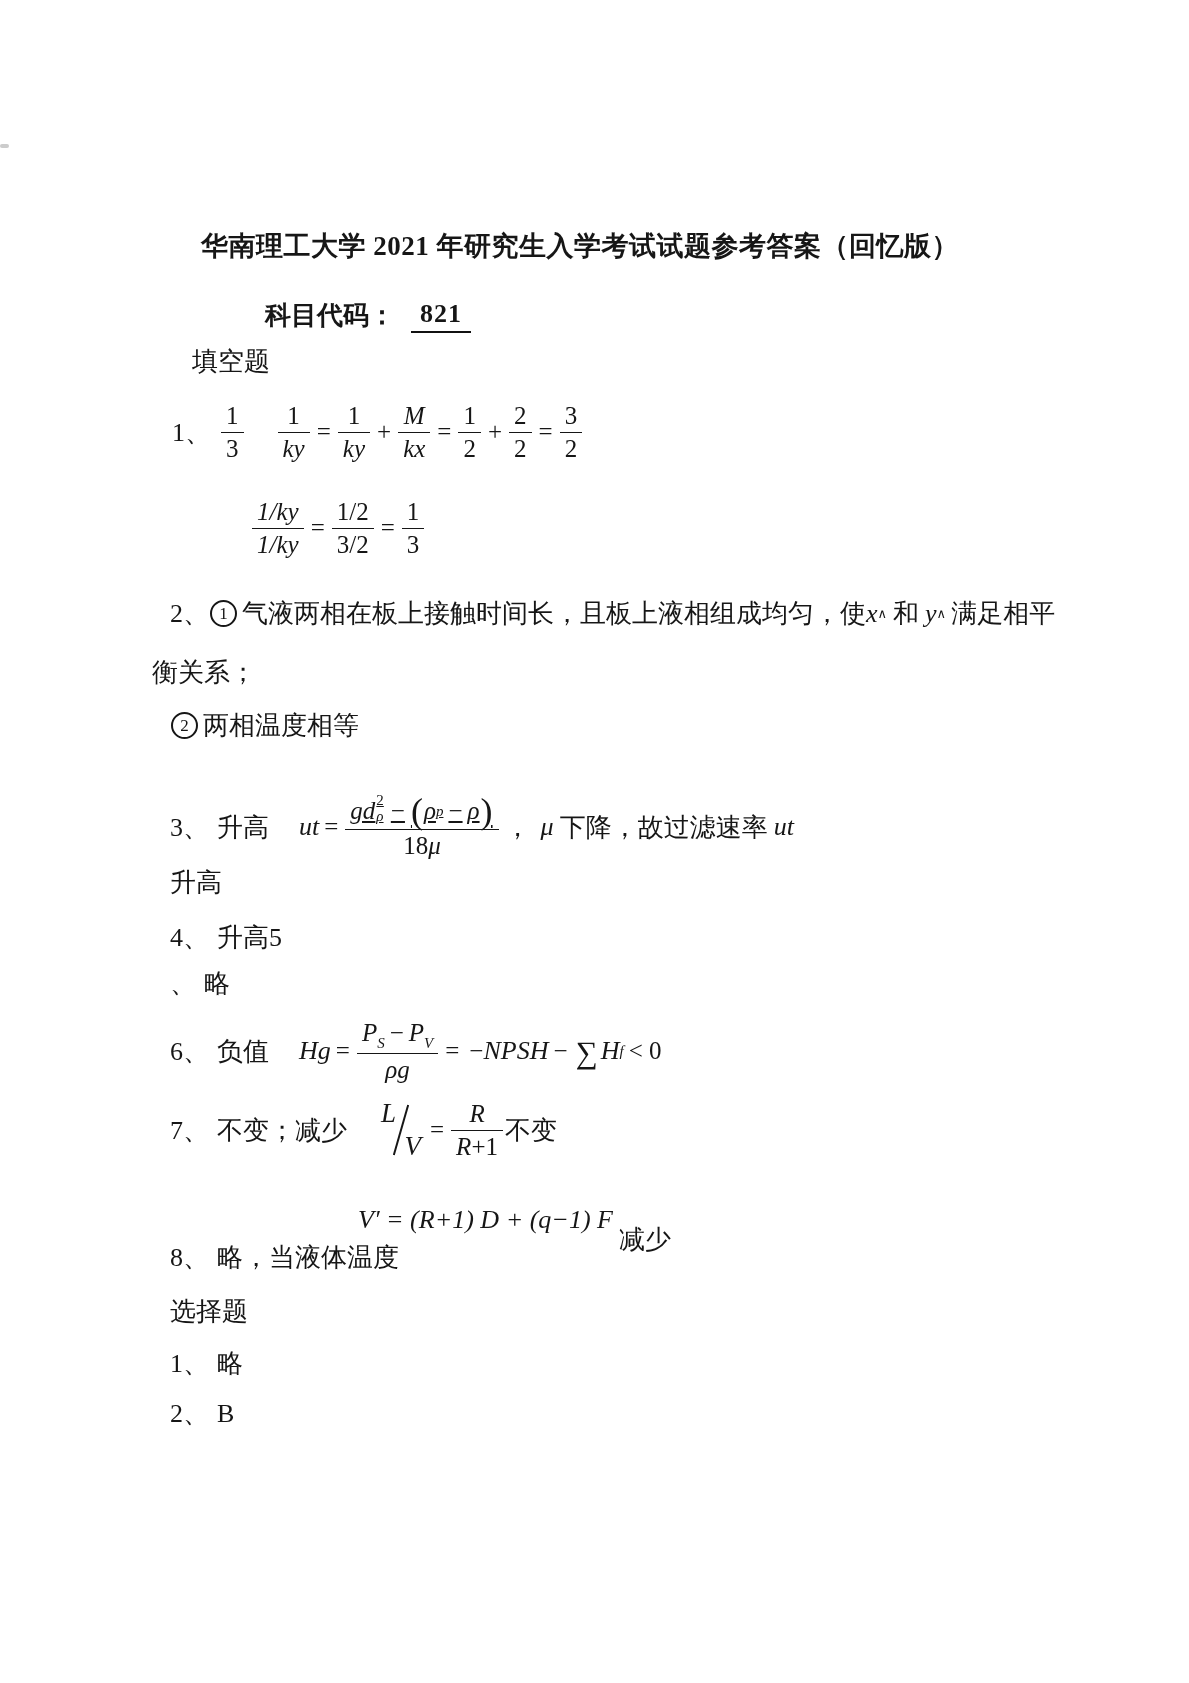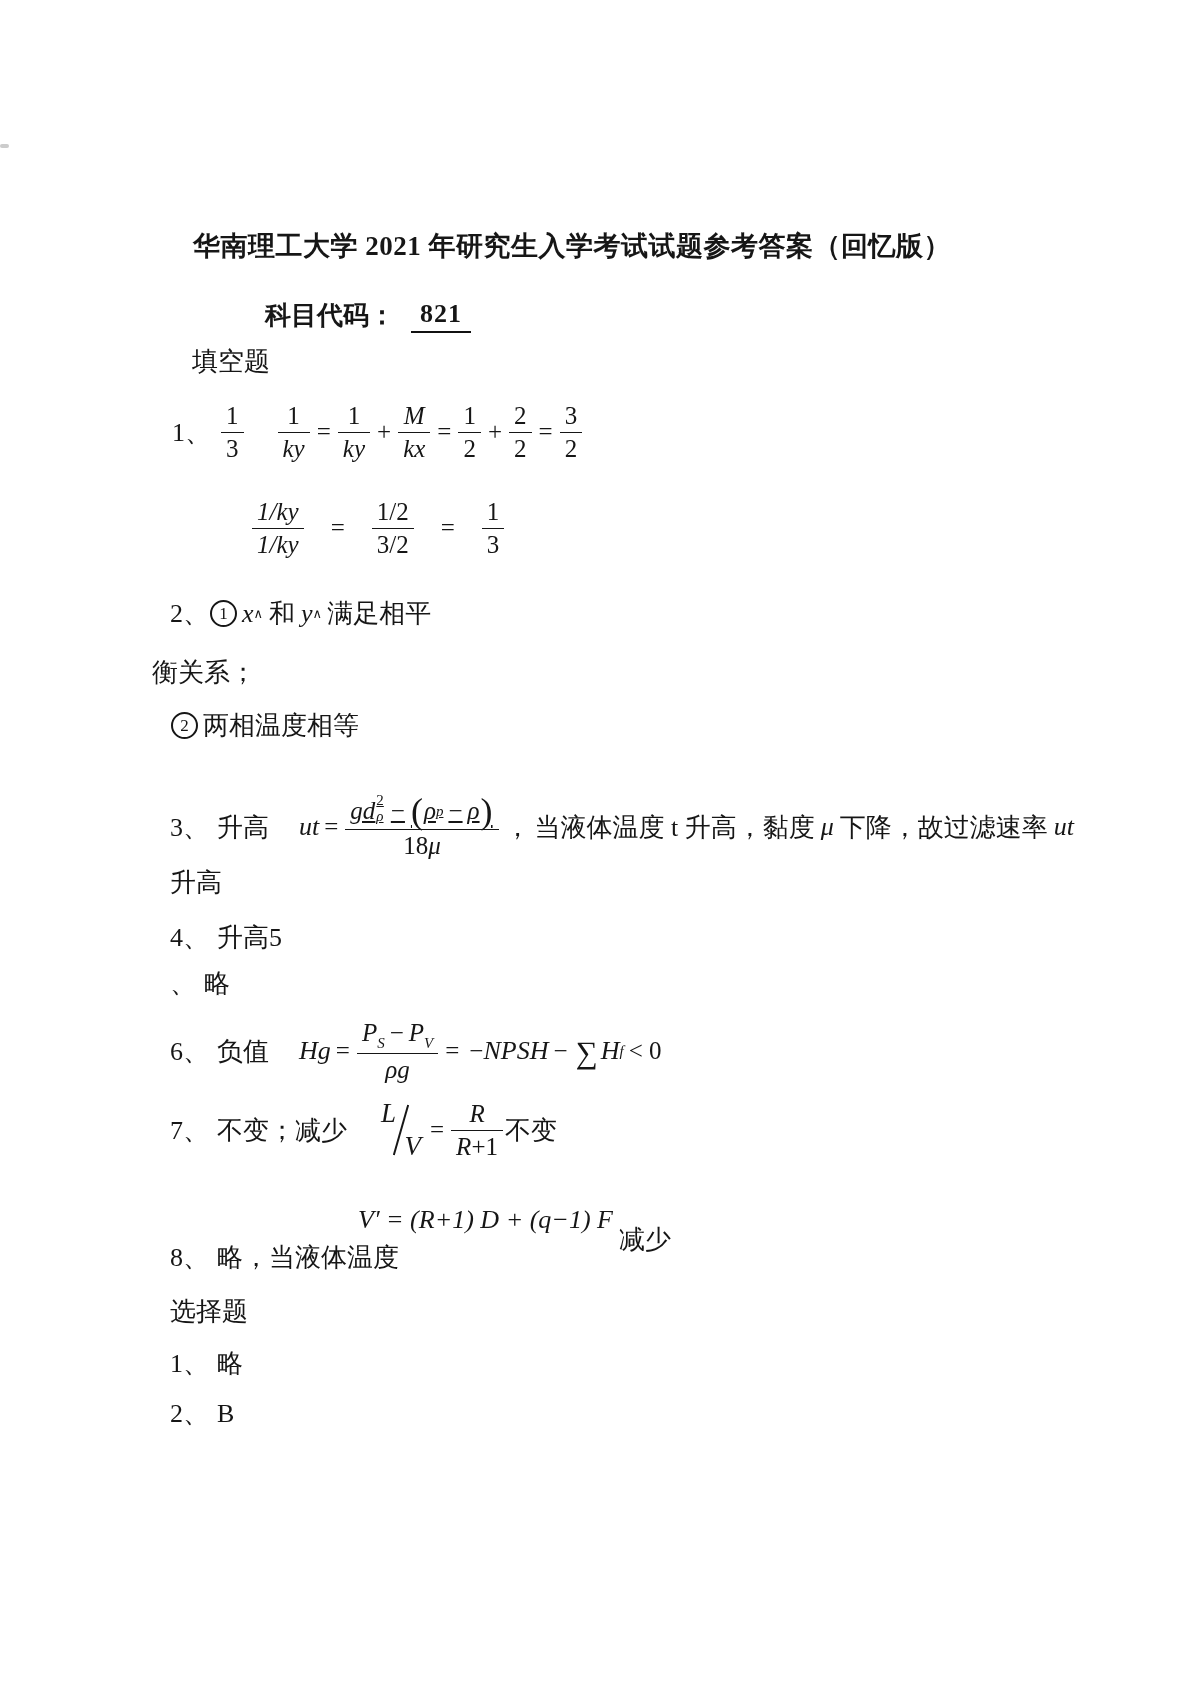--- a/index.html
+++ b/index.html
@@ -1,21 +1,21 @@
 <!DOCTYPE html>
 <html><head>
 <meta charset="utf-8">
 <style>
   * { margin:0; padding:0; box-sizing:border-box; }
   html,body { width:1189px; height:1683px; background:#ffffff; }
   body { position:relative; font-family:"Liberation Serif","DejaVu Serif",serif; color:#161616; overflow:hidden; }
 
   .artifact { position:absolute; left:0; top:144px; width:9px; height:4px; background:#cccccc; border-radius:2px; }
 
-  .title { position:absolute; left:193px; top:228px; font-size:27px; font-weight:bold; letter-spacing:0.5px; }
+  .title { position:absolute; left:201px; top:228px; font-size:27px; font-weight:bold; letter-spacing:0.5px; }
 
   .subject-row { position:absolute; top:298px; left:0; width:967px; height:36px; }
   .sgroup { position:absolute; display:flex; align-items:flex-end; font-size:26px; font-weight:bold; }
   .sg-code { left:265px; }
   .sg-name { left:680px; }
   .uval { border-bottom:2.5px solid #111; padding:0 9px 2px; margin-left:16px; letter-spacing:1px; }
 
   .row { position:absolute; display:flex; align-items:center; white-space:nowrap; font-size:26px; }
   .lab { margin-right:8px; }
   .gap { display:inline-block; width:30px; }
@@ -92,40 +92,41 @@
     <span class="fn">2</span>
     <span class="fd">2</span>
   </span>
   <span class="op">=</span>
   <span class="frac">
     <span class="fn">3</span>
     <span class="fd">2</span>
   </span>
 </div>
 
-<div class="row" style="left:250px; top:496px; height:64px;gap:20px;">
+<div class="row" style="left:250px; top:496px; height:64px;">
   <span class="frac">
     <span class="fn it">1/ky</span>
     <span class="fd it">1/ky</span>
   </span>
   <span class="op">=</span>
   <span class="frac">
     <span class="fn">1/2</span>
     <span class="fd">3/2</span>
   </span>
   <span class="op">=</span>
   <span class="frac">
     <span class="fn">1</span>
     <span class="fd">3</span>
   </span>
 </div>
 
 <div class="row" style="left:170px; top:596px;">
   <span>2、</span>
   <span class="circ">1</span>
+  <span>气液两相在板上接触时间长，且板上液相组成均匀，使</span>
   <span class="it">x</span>
     <span class="subw">∧</span>
   <span style="margin:0 6px;">和</span>
   <span class="it">y</span>
     <span class="subw">∧</span>
   <span style="margin-left:5px;">满足相平</span>
 </div>
 <div class="row" style="left:152px; top:655px;">
   <span>衡关系；</span>
 </div>
@@ -151,21 +152,20 @@
       <span class="bigp">(</span>
       <span class="it">ρ</span>
         <span class="sub">p</span>
       <span class="op">−</span>
       <span class="it">ρ</span>
       <span class="bigp">)</span>
     </span>
     <span class="fd"><span>18</span><span class="it">μ</span></span>
   </span>
   <span style="margin:0 4px;">，</span>
-  <span>当液体温度 t 升高，黏度</span>
   <span class="it" style="margin:0 6px;">μ</span>
   <span>下降，故过滤速率</span>
   <span class="it" style="margin-left:6px;">ut</span>
 </div>
 <div class="row" style="left:170px; top:865px;">
   <span>升高</span>
 </div>
 
 <div class="row" style="left:170px; top:920px;">
   <span class="lab">4、</span>

